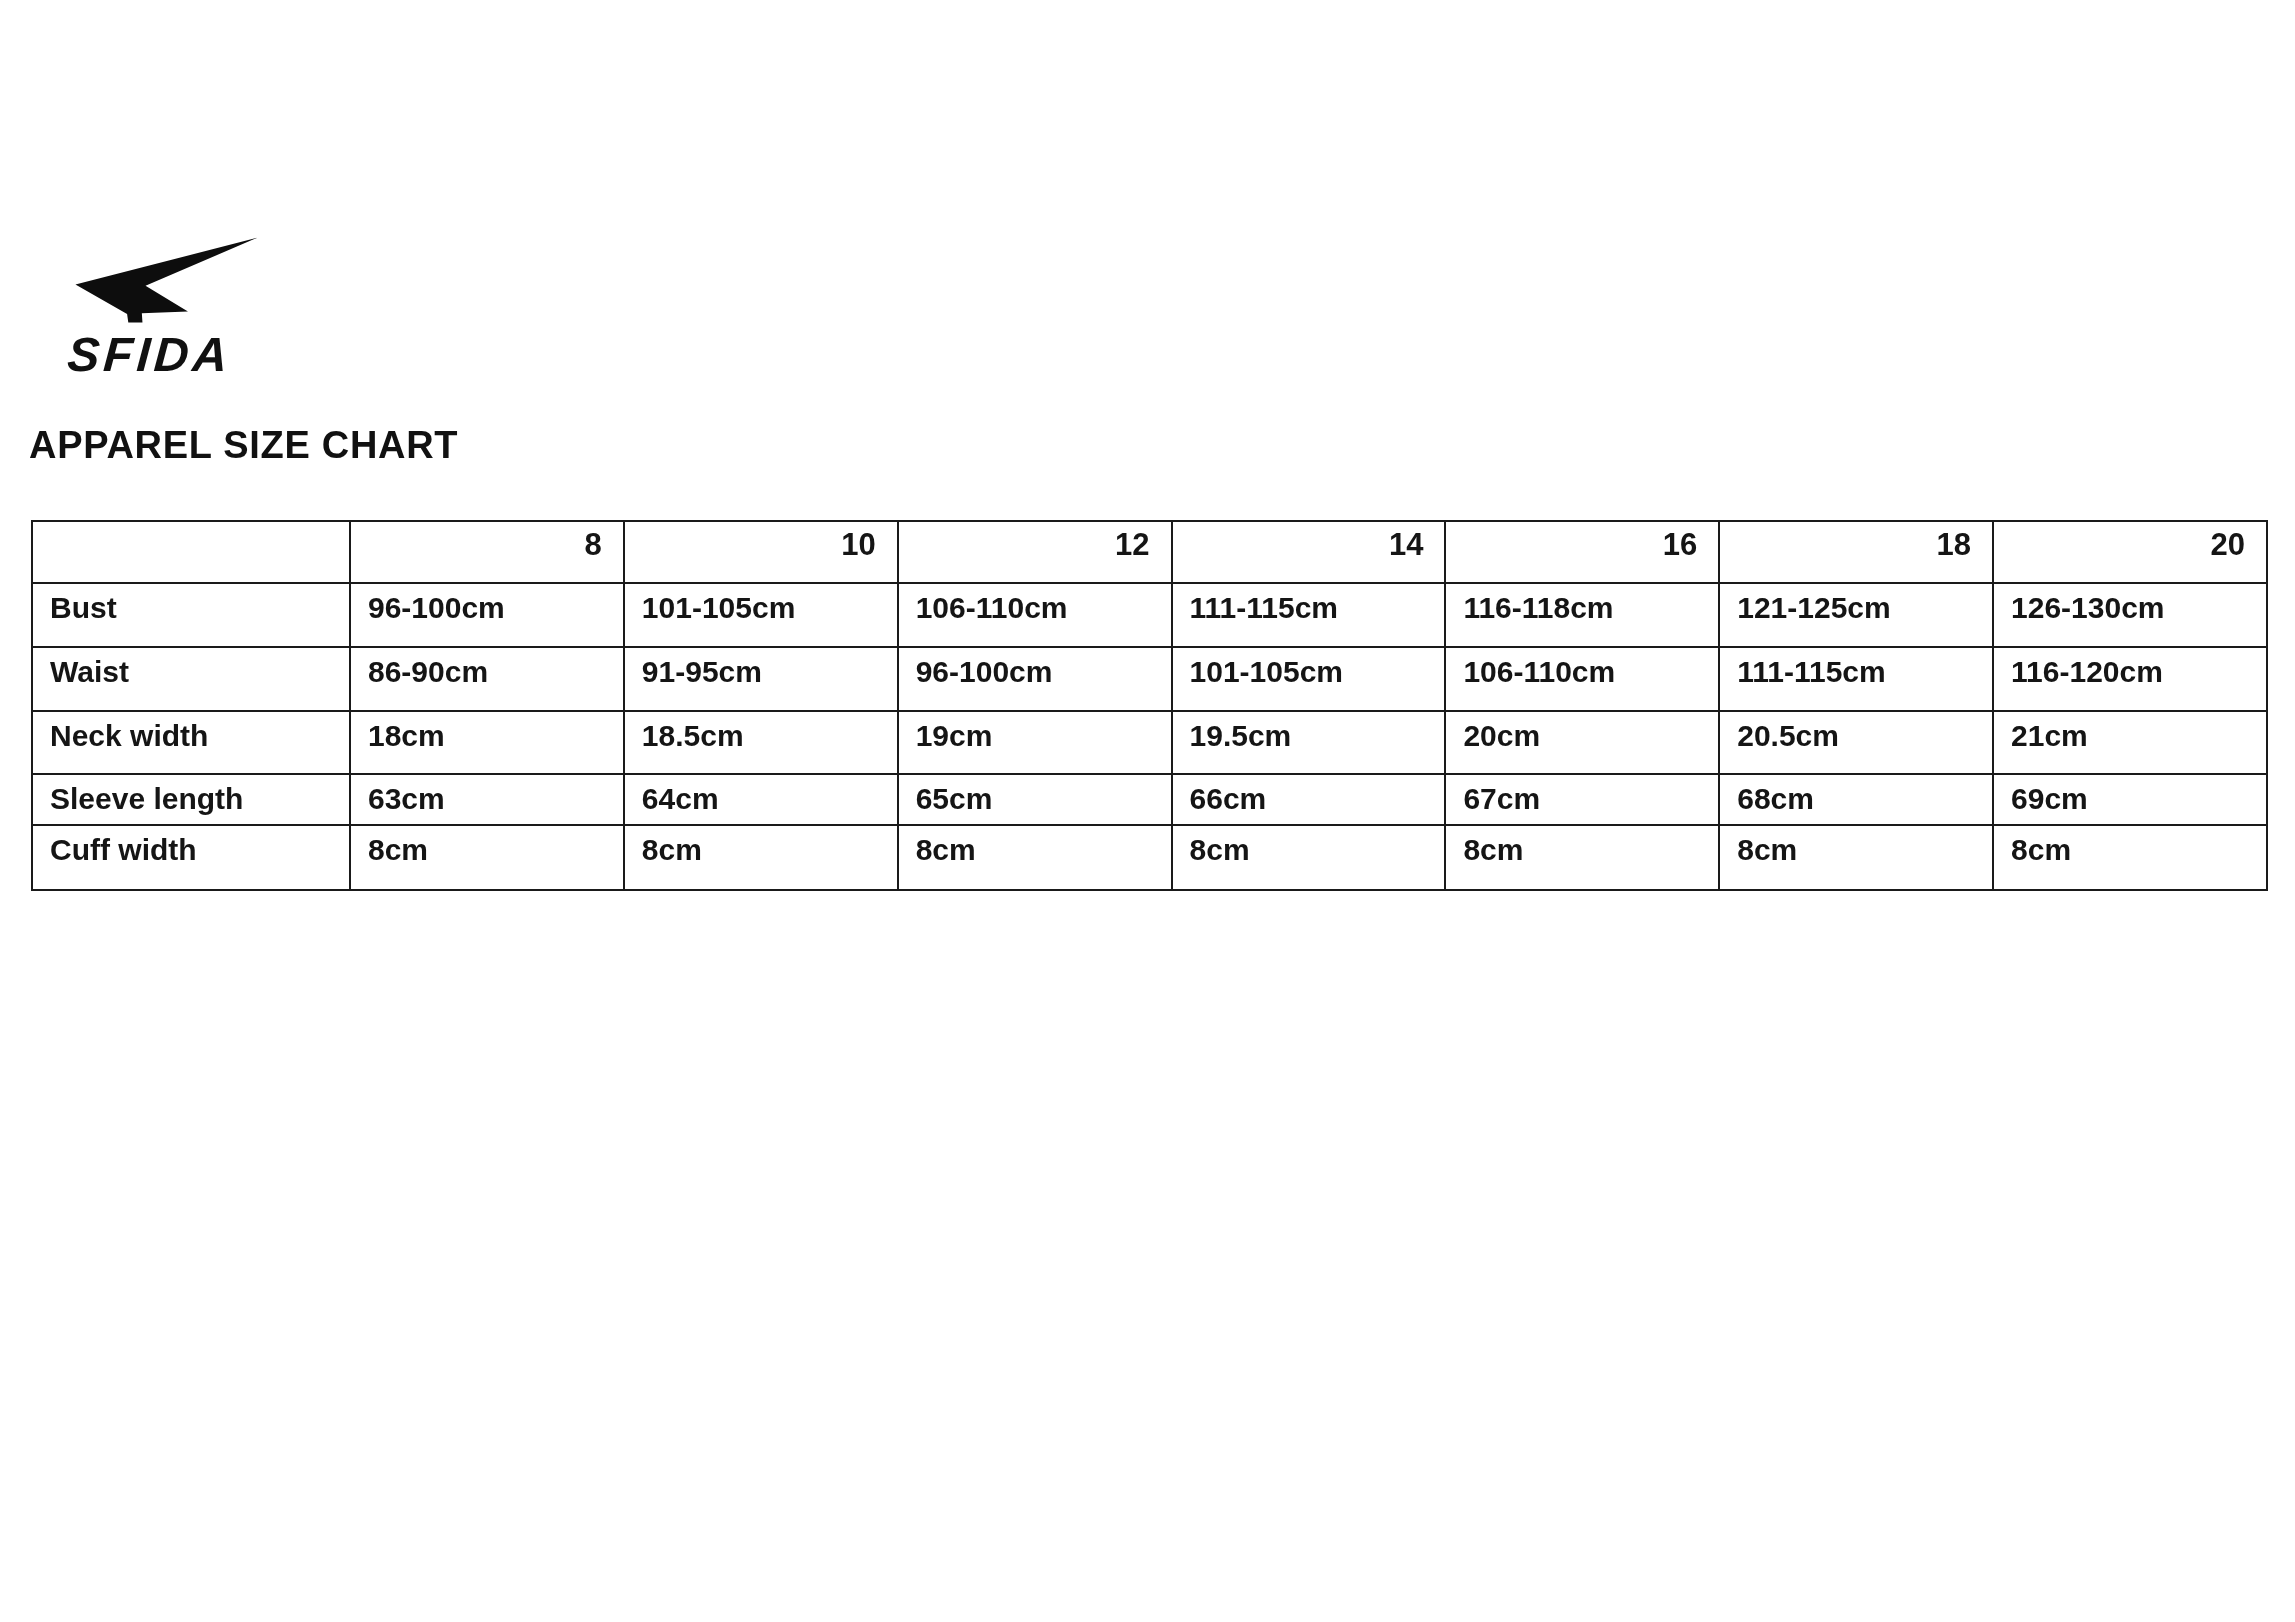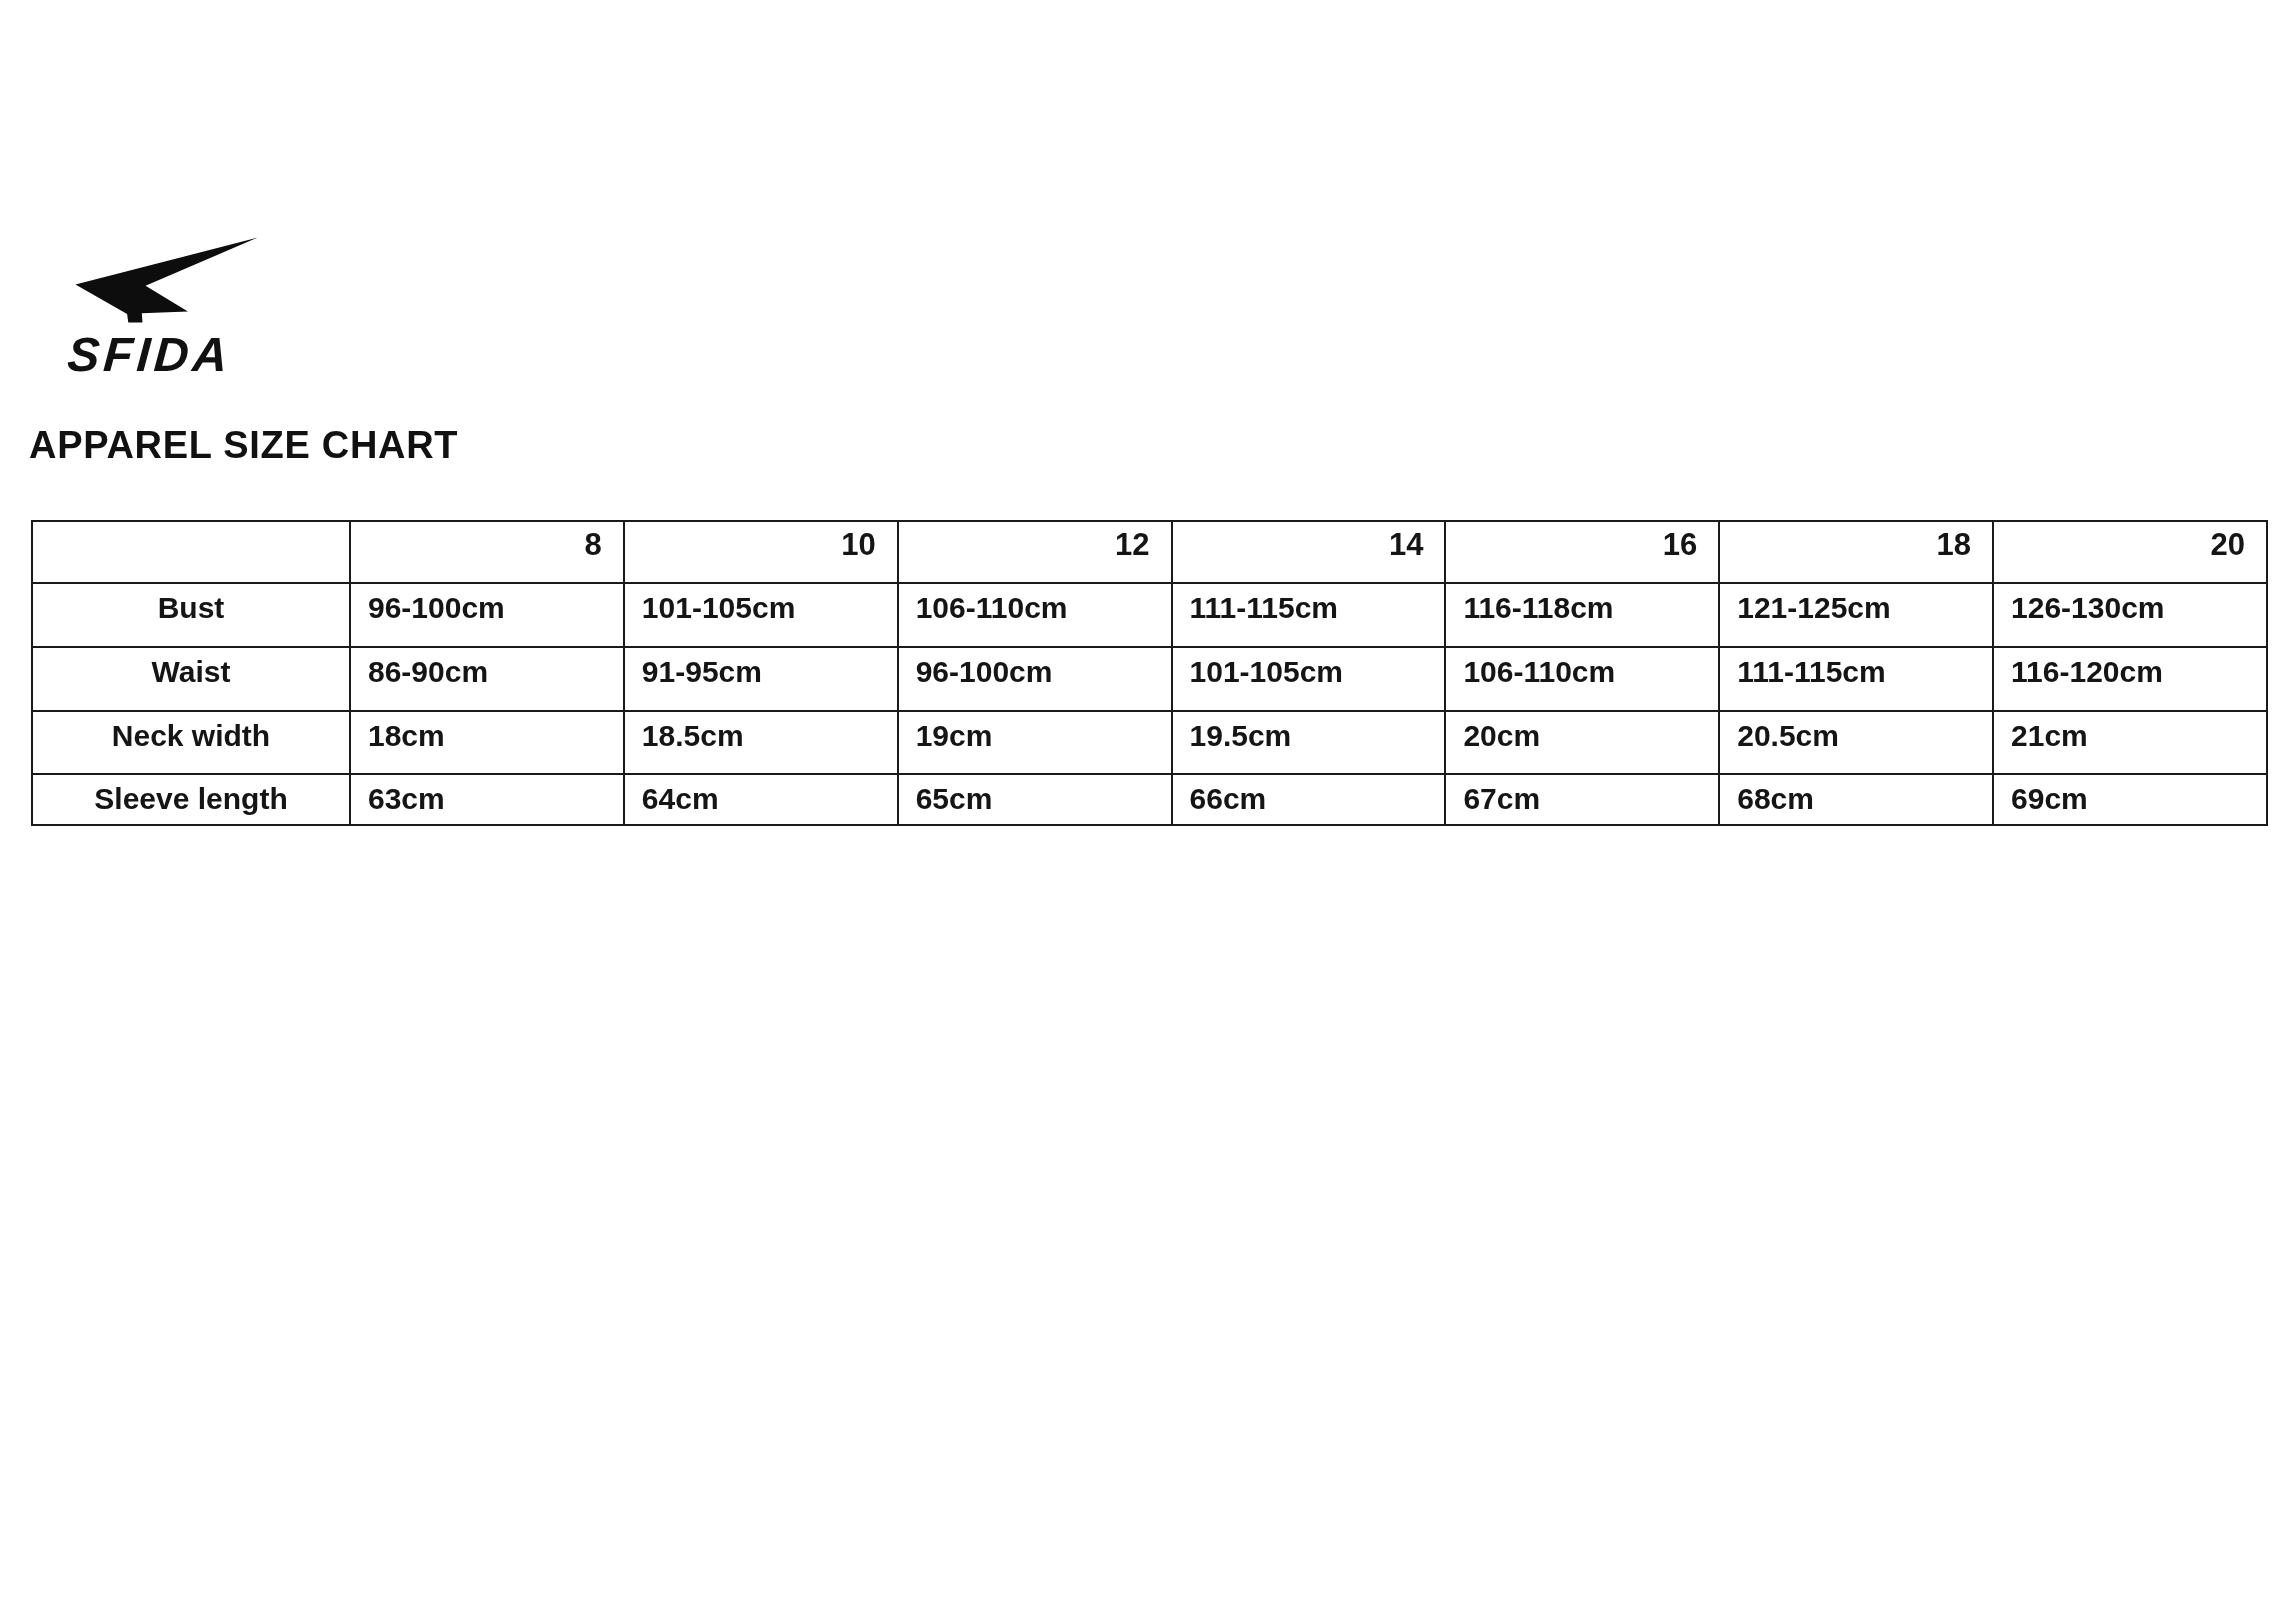--- a/index.html
+++ b/index.html
@@ -81,21 +81,21 @@
   }
   table.size-table col.label-col { width: 318px; }
 
   table.size-table thead th {
     text-align: right;
     font-size: 31px;
     padding-right: 21px;
     padding-top: 5.2px;
   }
   table.size-table tbody th {
-    text-align: center;
+    text-align: left;
     border-radius: 9px;
   }
   table.size-table tbody td {
     text-align: left;
   }
 
   thead tr              { height: 62px; }
   tbody tr:nth-child(1) { height: 64px; }
   tbody tr:nth-child(2) { height: 64px; }
   tbody tr:nth-child(3) { height: 63px; }
@@ -167,17 +167,27 @@
         <tr>
           <th>Sleeve length</th>
           <td>63cm</td>
           <td>64cm</td>
           <td>65cm</td>
           <td>66cm</td>
           <td>67cm</td>
           <td>68cm</td>
           <td>69cm</td>
         </tr>
+        <tr>
+          <th>Cuff width</th>
+          <td>8cm</td>
+          <td>8cm</td>
+          <td>8cm</td>
+          <td>8cm</td>
+          <td>8cm</td>
+          <td>8cm</td>
+          <td>8cm</td>
+        </tr>
       </tbody>
   </table>
 
 </div>
 
 
 </body></html>

